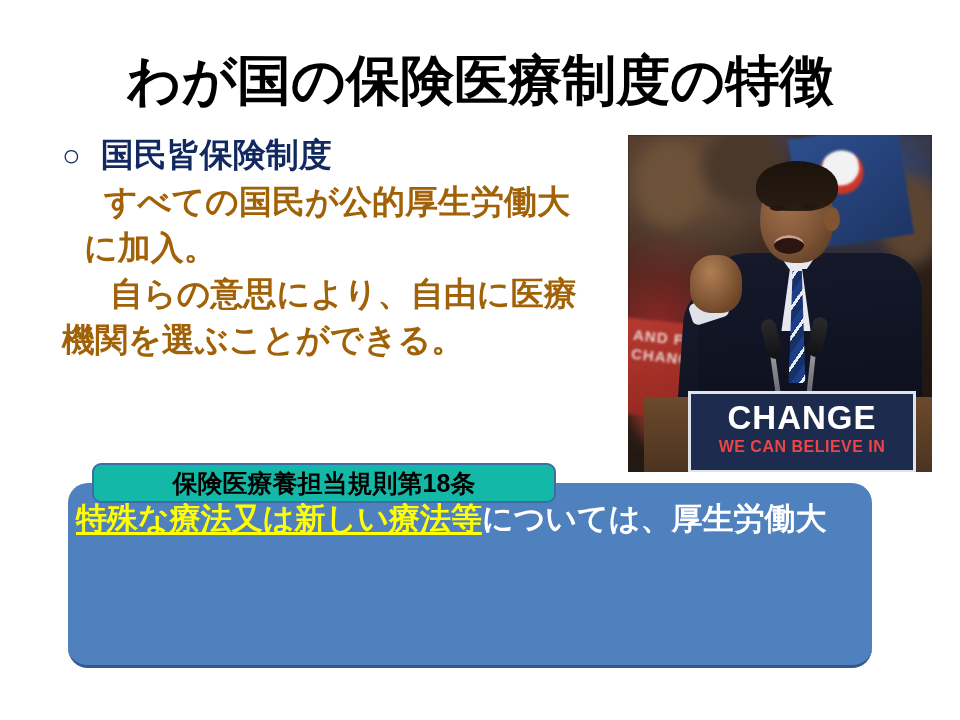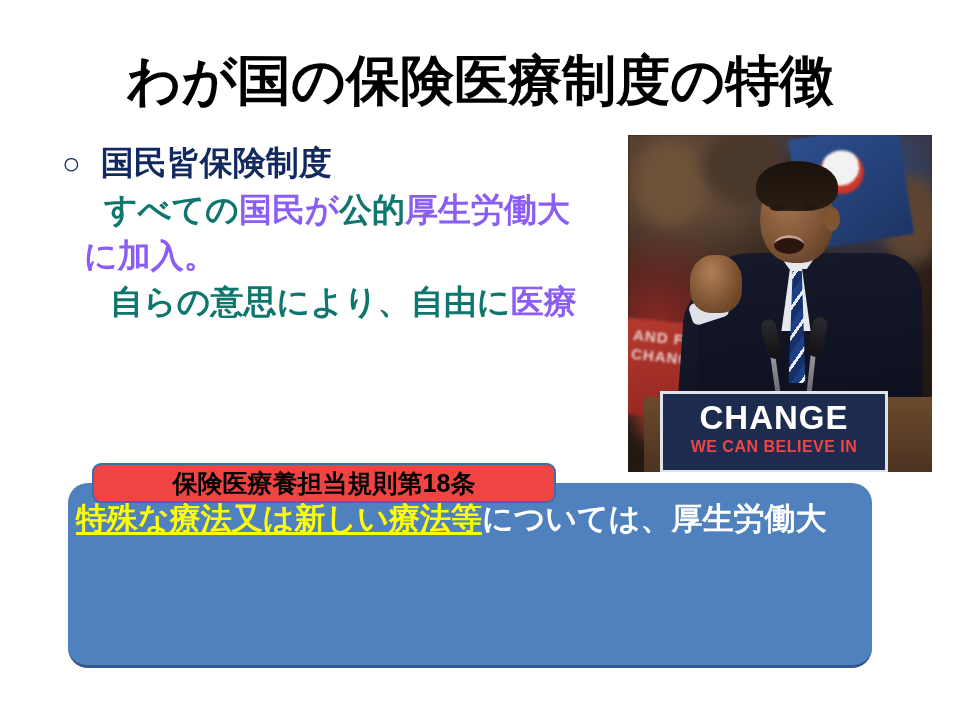--- a/index.html
+++ b/index.html
@@ -27,21 +27,21 @@
     font-weight: bold;
     color: #000000;
     letter-spacing: 0px;
     white-space: nowrap;
   }
 
   
   .body-block {
     position: absolute;
     left: 62px;
-    top: 140px;
+    top: 132px;
     width: 570px;
   }
   .body-line {
     font-size: 33px;
     line-height: 46px;
     font-weight: bold;
     white-space: nowrap;
     color: #000000;
   }
   .line-heading {
@@ -50,22 +50,22 @@
   .bullet-mark {
     color: #11295e;
     font-weight: bold;
     font-size: 31px;
     margin-right: 12px;
   }
   .ind-1 { padding-left: 42px; }
   .ind-2 { padding-left: 22px; font-family: Liberation Serif, serif; }
   .ind-3 { padding-left: 48px; }
   .ind-4 { padding-left: 8px; }
-  .red { color: #0f766e; }
-  .blk { color: #8b5cf6; }
+  .red { color: #a16207; }
+  .blk { color: #a16207; }
 
   
   .photo {
     position: absolute;
     left: 628px;
     top: 135px;
     width: 304px;
     height: 337px;
     overflow: hidden;
     background: #2a1a12;
@@ -240,21 +240,21 @@
 
   
   .podium {
     position: absolute;
     left: 16px; top: 262px;
     width: 290px; height: 78px;
     background: linear-gradient(180deg, #6c4a2c, #4a3220);
   }
   .podium-sign {
     position: absolute;
-    left: 32px; top: 256px;
+    left: 60px; top: 256px;
     width: 228px; height: 82px;
     background: #1d2c4e;
     border: 3px solid #dfe3ea;
     box-sizing: border-box;
     text-align: center;
   }
   .sign-change {
     color: #ffffff;
     font-size: 33px;
     font-weight: bold;
@@ -301,21 +301,21 @@
     text-underline-offset: 3px;
   }
 
   
   .label-tab {
     position: absolute;
     left: 92px;
     top: 463px;
     width: 464px;
     height: 40px;
-    background: #ef4444;
+    background: #14b8a6;
     border: 2px solid #3d6ca8;
     border-radius: 9px;
     box-sizing: border-box;
     text-align: center;
   }
   .label-tab-text {
     font-size: 25px;
     line-height: 36px;
     font-weight: bold;
     color: #000000;
@@ -339,20 +339,23 @@
 
   <div class="body-line ind-2">
     <span class="blk">に加入。</span>
   </div>
 
 
   <div class="body-line ind-3">
     <span class="red">自らの意思により、自由に</span><span class="blk">医療</span>
   </div>
 
+  <div class="body-line">
+    <span class="blk">機関を選ぶことができる。</span>
+  </div>
 
 </div>
 
 <div class="photo">
   <div class="photo-scene"></div>
   <div class="crowd c1"></div>
   <div class="crowd c2"></div>
   <div class="crowd c3"></div>
   <div class="crowd c4"></div>
   <div class="crowd c5"></div>

